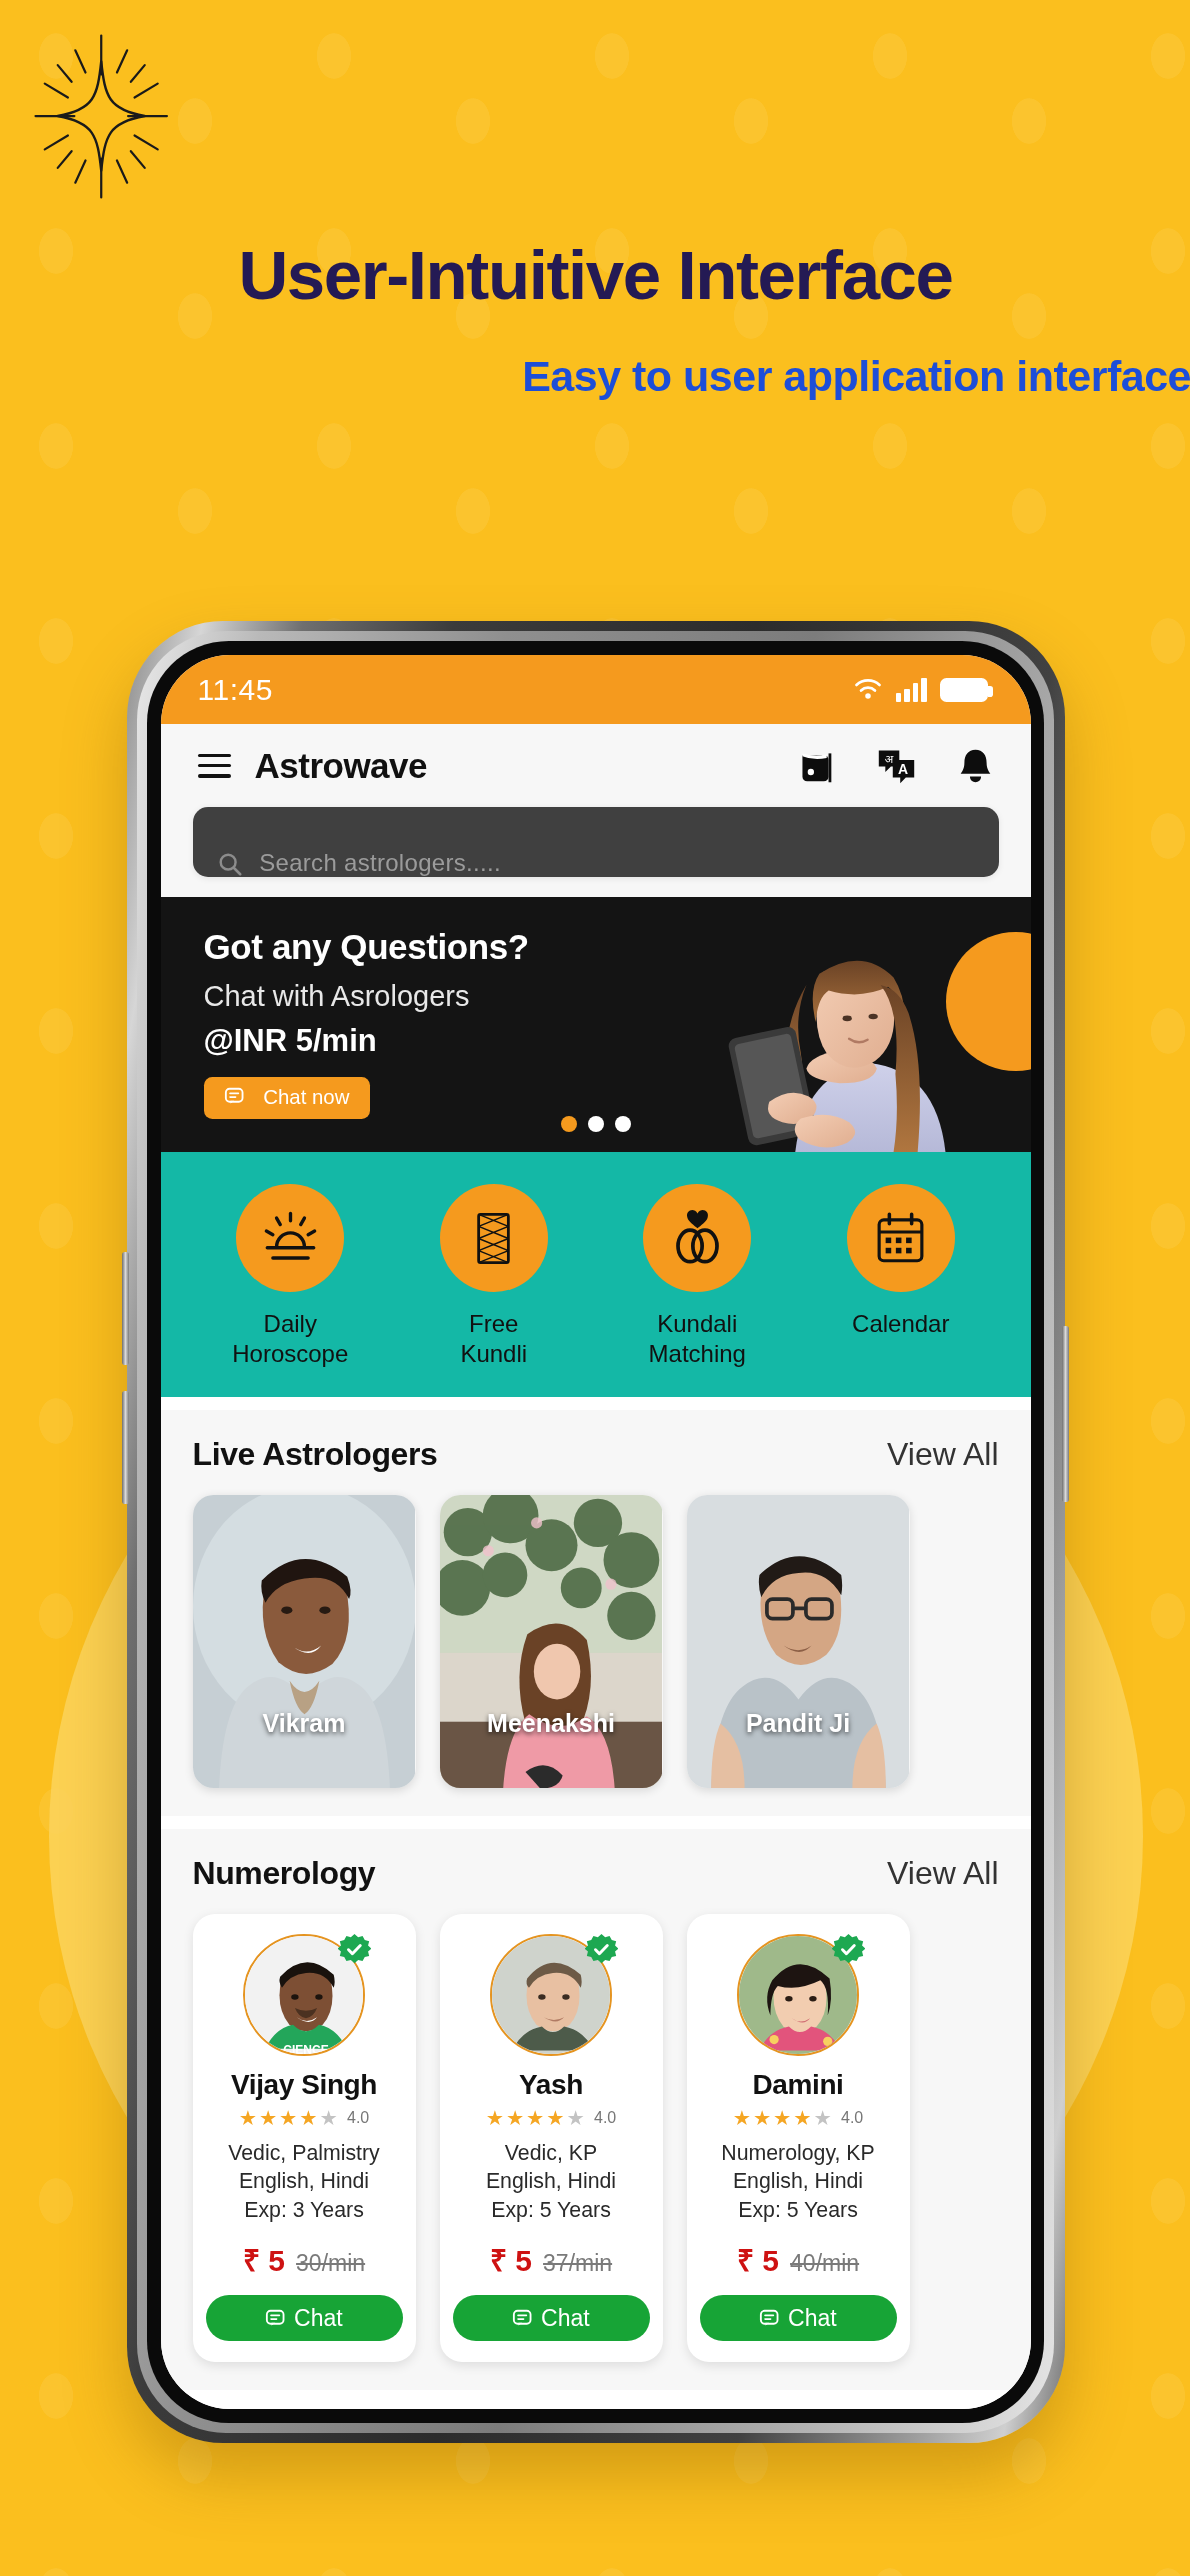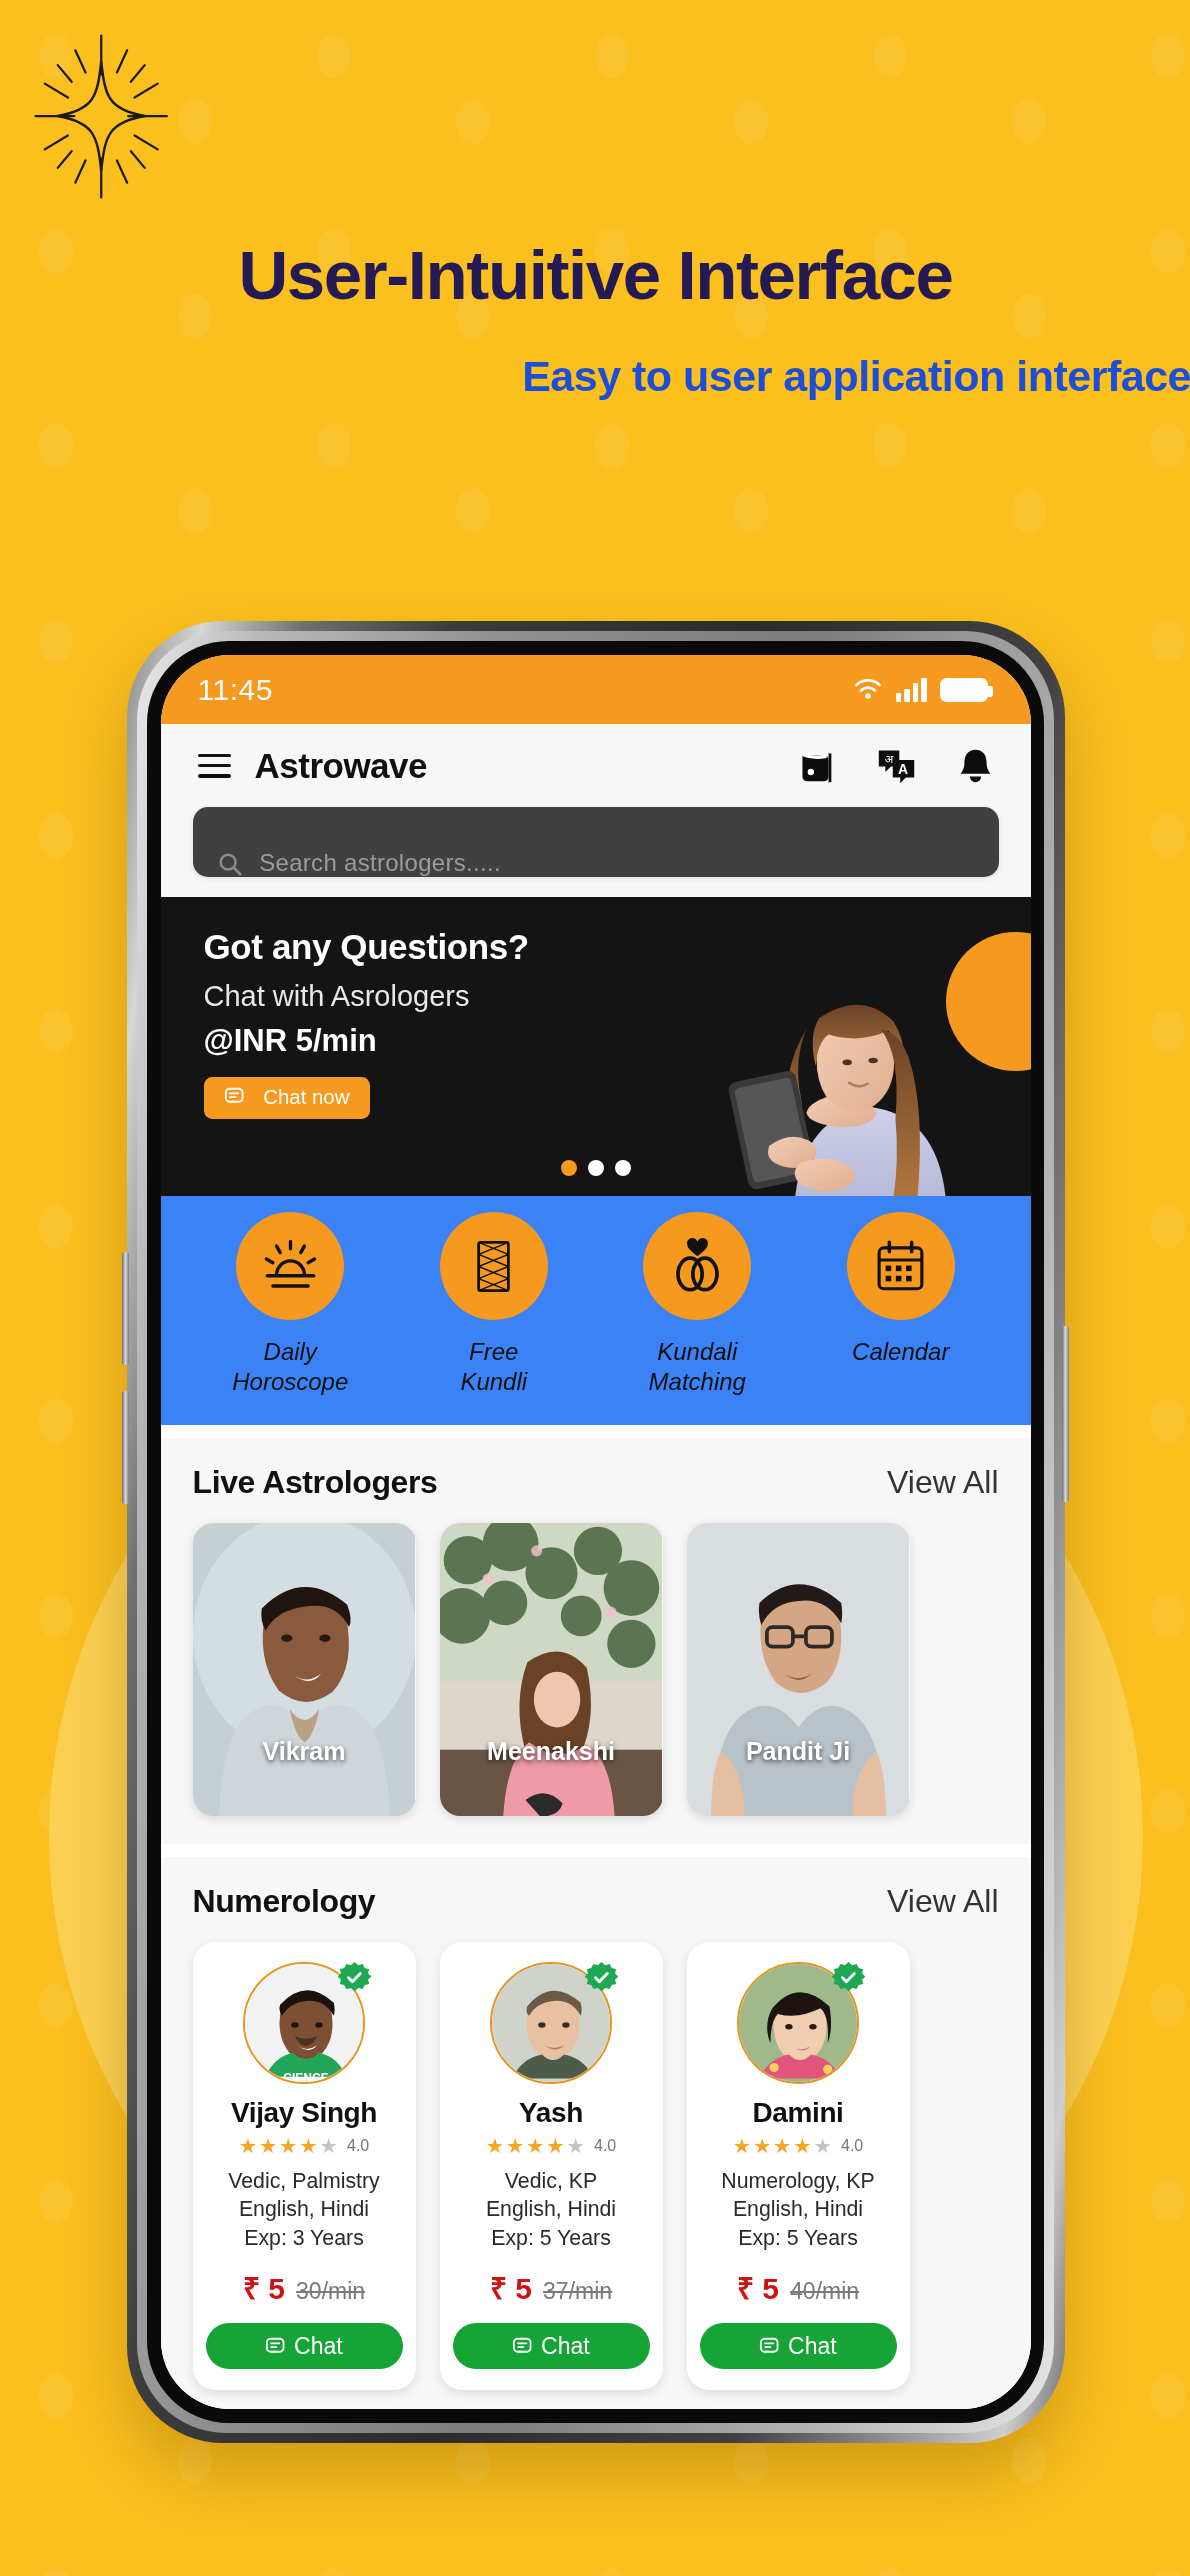--- a/index.html
+++ b/index.html
@@ -114,21 +114,21 @@
   .search-wrap{ background:#f7f7f7; padding:0 32px 20.4px; }
   .searchbar{
     height:70px; background:#404040; border-radius:15px;
     display:flex; align-items:flex-end; padding:0 24px;
     box-shadow:0 1.9px 6.5px rgba(0,0,0,.08);
   }
   .search-ph{ font-size:24px; color:#9b9b9b; margin-left:16.7px; letter-spacing:0.3px; }
 
   
   .banner{
-    position:relative; height:299px; background:#141414; overflow:hidden;
+    position:relative; height:255px; background:#141414; overflow:hidden;
   }
   .banner-blob{
     position:absolute; right:-54px; top:35px; width:139px; height:139px;
     background:#F59A1E; border-radius:50%;
   }
   .banner-txt{ position:absolute; left:43px; top:30px; z-index:3; }
   .banner-h{ color:#fff; font-size:35px; font-weight:bold; letter-spacing:-0.4px; }
   .banner-p{ color:#e8e8e8; font-size:29px; margin-top:13px; font-weight:400; }
   .banner-price{ color:#fff; font-size:31px; font-weight:bold; margin-top:9.3px; }
   .chat-now{
@@ -141,22 +141,22 @@
   }
   .dots{
     position:absolute; left:50%; bottom:20.4px; transform:translateX(-50%);
     display:flex; gap:11px; z-index:4;
   }
   .dots i{ width:16px; height:16px; border-radius:50%; background:#fff; display:block; }
   .dots i.on{ background:#F59A1E; }
 
   
   .quick{
-    background:#3b82f6; padding:16px 28px 28px;
-    display:flex; justify-content:space-around;font-style:italic;
+    background:#14b8a6; padding:32px 28px 28px;
+    display:flex; justify-content:space-around;
   }
   .quick-item{ text-align:center; width:139px; }
   .quick-circle{
     width:108px; height:108px; border-radius:50%; background:#F59A1E;
     margin:0 auto; display:flex; align-items:center; justify-content:center;
   }
   .quick-label{ margin-top:16.7px; font-size:24px; color:#111; line-height:1.25; }
 
   .divider{ height:13px; background:#fff; }
 

